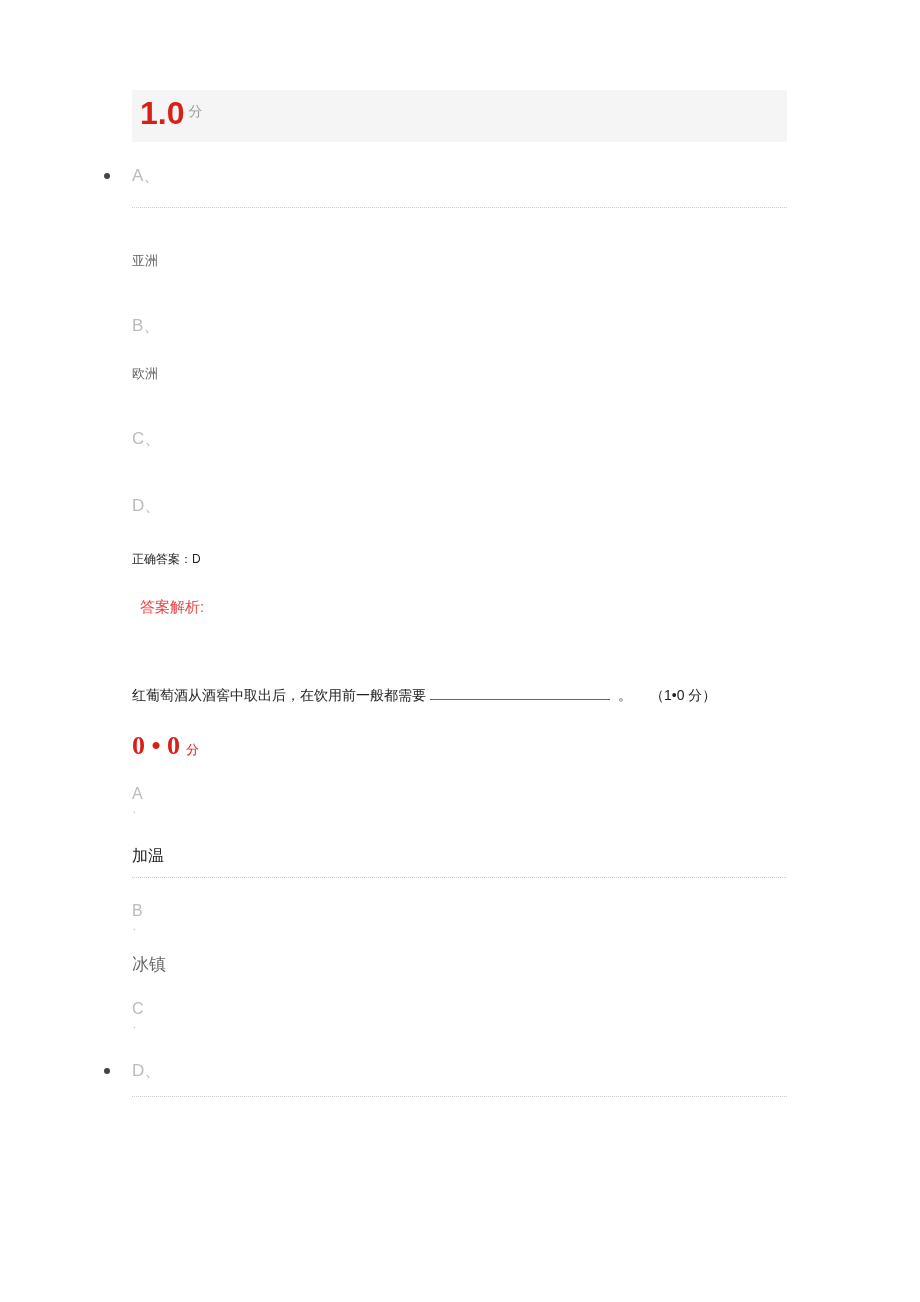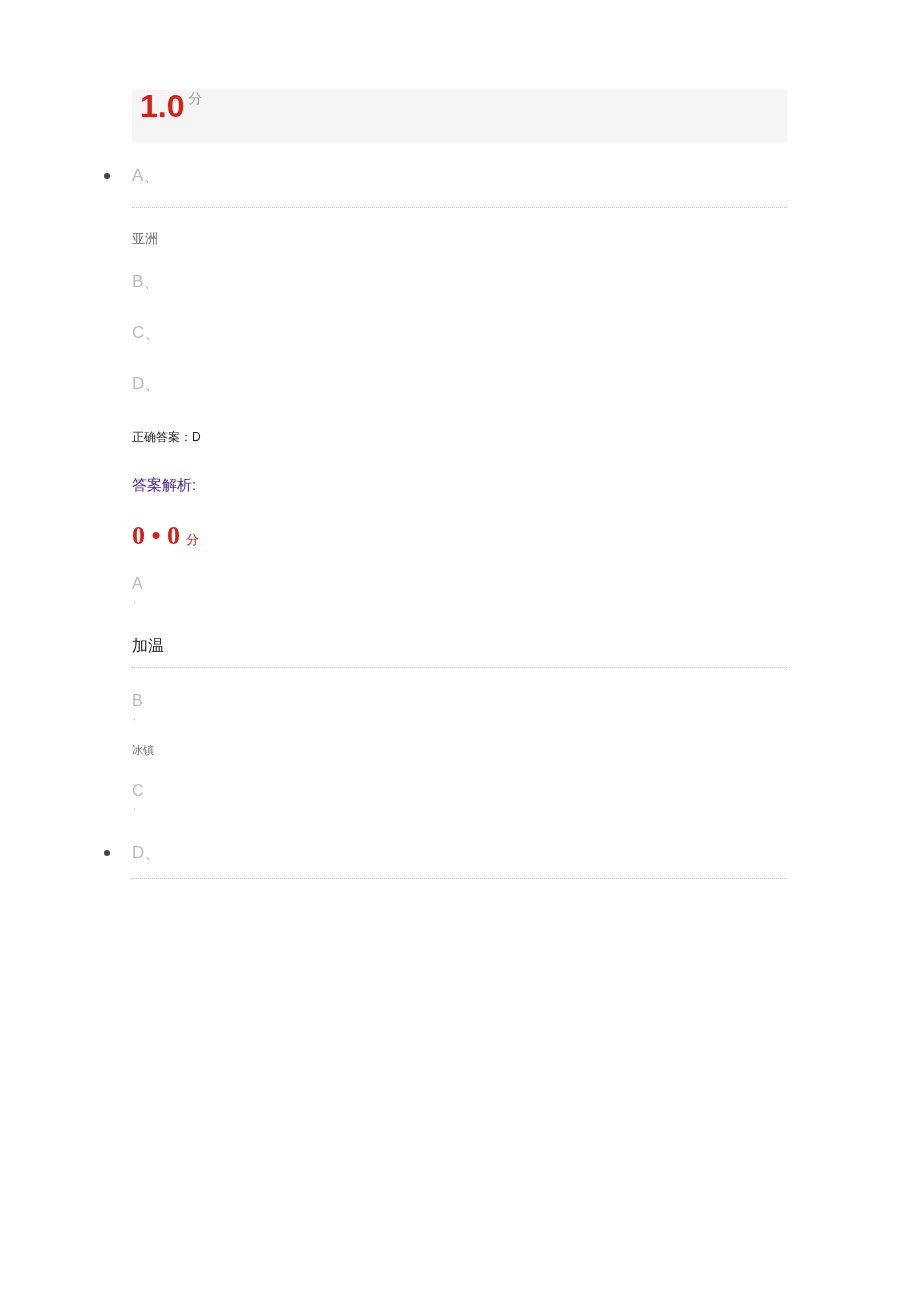--- a/index.html
+++ b/index.html
@@ -14,21 +14,21 @@
     position: absolute;
     left: 132px;
     top: 90px;
     width: 655px;
   }
   .score-banner {
     background: #f5f5f5;
     height: 52px;
     width: 655px;
     display: flex;
-    align-items: flex-start;
+    align-items: center;
     padding-left: 8px;
     padding-bottom: 6px;
   }
   .score-big {
     font-size: 32px;
     font-weight: bold;
     line-height: 1;
   }
   .score-unit {
     font-size: 14px;
@@ -53,40 +53,41 @@
   .opt-letter {
     font-size: 17px;
     color: #bbb;
   }
   .dotted-line {
     border-bottom: 1px dotted #ccc;
     margin-top: 20px;
     width: 655px;
   }
   .opt-block {
-    margin-top: 22px;
+    margin-top: 44px;
   }
   .opt-letter-line {
     font-size: 17px;
     color: #bbb;
     margin-bottom: 28px;
   }
   .opt-text {
     font-size: 13px;
     color: #666;
   }
   .answer-line {
     font-size: 12px;
     color: #222;
     margin-top: 34px;
   }
   .analysis-line {
     font-size: 15px;
-    color: #4c1d95;
+    color: #ef4444;
     margin-top: 30px;
+    margin-left: 8px;
   }
   .question-line {
     font-size: 14px;
     color: #222;
     margin-top: 70px;
     display: flex;
     align-items: baseline;
   }
   .q-stem { }
   .q-blank {
@@ -130,21 +131,21 @@
     display: block;
     line-height: 1;
   }
   .opt2-text-strong {
     font-size: 16px;
     color: #222;
     margin-top: 32px;
     font-weight: 500;
   }
   .opt2-text {
-    font-size: 11px;
+    font-size: 17px;
     color: #666;
     margin-top: 22px;
   }
   .dotted-line2 {
     border-bottom: 1px dotted #ccc;
     margin-top: 10px;
     width: 655px;
   }
 </style>
 </head>
@@ -162,34 +163,41 @@
     <span class="opt-letter">A、</span>
   </div>
   <div class="dotted-line"></div>
 
   <div class="opt-block">
     <div class="opt-text">亚洲</div>
   </div>
 
   <div class="opt-block">
     <div class="opt-letter-line">B、</div>
+    <div class="opt-text">欧洲</div>
   </div>
 
   <div class="opt-block">
     <div class="opt-letter-line">C、</div>
   </div>
 
   <div class="opt-block">
     <div class="opt-letter-line">D、</div>
   </div>
 
   <div class="answer-line">正确答案：D</div>
 
   <div class="analysis-line">答案解析:</div>
 
+  <div class="question-line">
+    <span class="q-stem">红葡萄酒从酒窖中取出后，在饮用前一般都需要</span>
+    <span class="q-blank"></span>
+    <span class="q-period">。</span>
+    <span class="q-points">（1•0 分）</span>
+  </div>
 
   <div class="score2-line">
     <span class="score2-big">0 • 0</span>
     <span class="score2-unit">分</span>
   </div>
 
   <div class="opt2-block">
     <span class="opt2-letter">A</span>
     <span class="opt2-comma">、</span>
     <div class="opt2-text-strong">加温</div>

